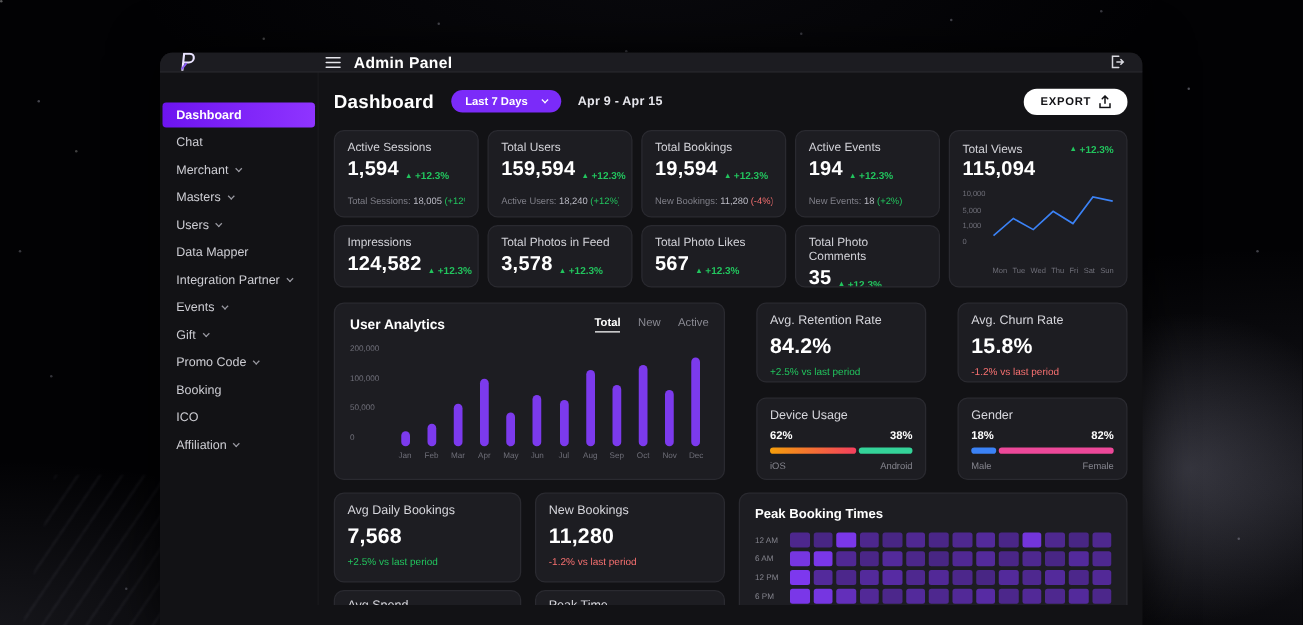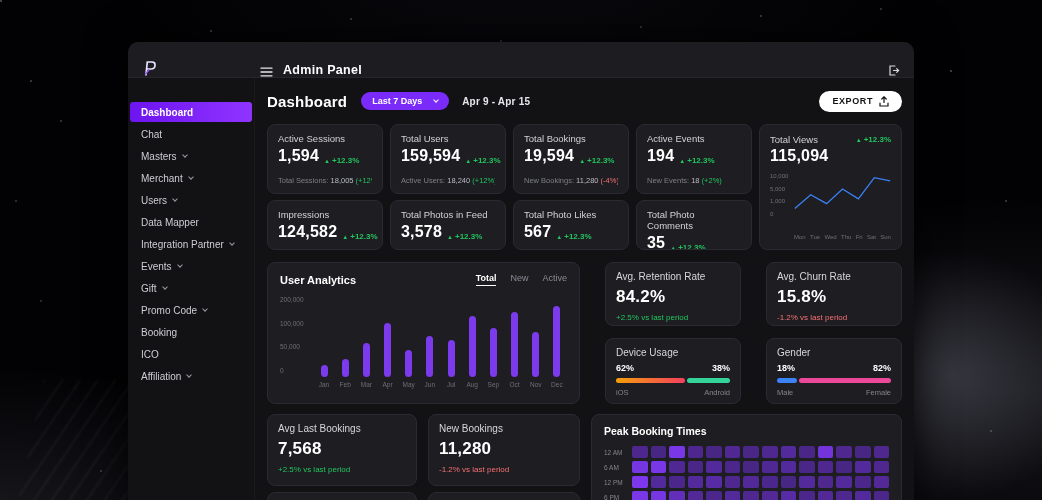--- a/index.html
+++ b/index.html
@@ -12,21 +12,21 @@
   .stars{position:absolute;left:0;top:0;width:2px;height:2px;border-radius:50%;background:#777;opacity:.75;
     box-shadow:210px 30px 0 #666,60px 120px 0 #555,350px 18px 0 #5d5d66,500px 40px 0 #4f4f58,760px 15px 0 #5a5a64,
     950px 70px 0 #6a6a74,1005px 200px 0 #55555e,40px 300px 0 #44444c,990px 430px 0 #60606a,100px 470px 0 #55555e,
     30px 80px 0 #5c5c66,640px 26px 0 #50505a,880px 8px 0 #4c4c55,15px 200px 0 #4a4a52;}
   .streak{position:absolute;left:30px;bottom:-10px;width:190px;height:130px;opacity:.45;filter:blur(1px);
     background:repeating-linear-gradient(115deg, rgba(200,200,225,.14) 0 2px, transparent 2px 16px);transform:skewX(-12deg);}
   .glow{position:absolute;right:-50px;top:250px;width:280px;height:250px;border-radius:50%;
     background:radial-gradient(closest-side, rgba(190,190,215,.20), transparent);}
 
   .window{position:absolute;left:128px;top:42px;width:786px;height:458px;background:#121215;border-radius:10px 10px 0 0;overflow:hidden;box-shadow:0 0 40px rgba(0,0,0,.8);}
-  .topbar{height:36px;background:#1c1c21;border-bottom:1px solid #26262b;display:flex;align-items:flex-end;}
+  .topbar{height:16px;background:#1c1c21;border-bottom:1px solid #26262b;display:flex;align-items:center;}
   .logo-zone{width:127px;flex-shrink:0;display:flex;align-items:center;padding-left:15px;}
   .menu-btn{display:flex;align-items:center;margin-left:5px;cursor:pointer;}
   .app-title{color:#fff;font-size:12.5px;font-weight:bold;letter-spacing:.3px;margin-left:10px;}
   .spacer{flex:1}
   .logout{margin-right:14px;cursor:pointer;display:flex;align-items:center;}
 
   .body-row{display:flex;height:426px;}
   .sidebar{width:127px;flex-shrink:0;border-right:1px solid rgba(255,255,255,.035);padding:24px 2px 0 2px;}
   .side-item{height:20px;margin-bottom:2px;display:flex;align-items:center;padding:0 11px;font-size:10px;color:#cdcdd3;border-radius:3px;cursor:pointer;white-space:nowrap;}
   .side-item.active{background:linear-gradient(90deg,#6d14f0,#8f34ff);color:#fff;font-weight:bold;}
@@ -130,25 +130,25 @@
   <div class="body-row">
     <aside class="sidebar">
       <nav>
           <div class="side-item active">
             <span>Dashboard</span>
           </div>
           <div class="side-item">
             <span>Chat</span>
           </div>
           <div class="side-item">
+            <span>Merchant</span>
+            <span class="chev"></span>
+          </div>
+          <div class="side-item">
             <span>Masters</span>
-            <span class="chev"></span>
-          </div>
-          <div class="side-item">
-            <span>Merchant</span>
             <span class="chev"></span>
           </div>
           <div class="side-item">
             <span>Users</span>
             <span class="chev"></span>
           </div>
           <div class="side-item">
             <span>Data Mapper</span>
           </div>
           <div class="side-item">
@@ -425,21 +425,21 @@
           </div>
           <div class="split-names">
             <span>Male</span>
             <span>Female</span>
           </div>
         </div>
       </section>
 
       <section class="bot-grid">
         <div class="card">
-          <div class="metric-label">Avg Last Bookings</div>
+          <div class="metric-label">Avg Daily Bookings</div>
           <div class="metric-value">7,568</div>
           <div class="metric-delta up">+2.5% vs last period</div>
         </div>
 
         <div class="card">
           <div class="metric-label">New Bookings</div>
           <div class="metric-value">11,280</div>
           <div class="metric-delta down">-1.2% vs last period</div>
         </div>
 

